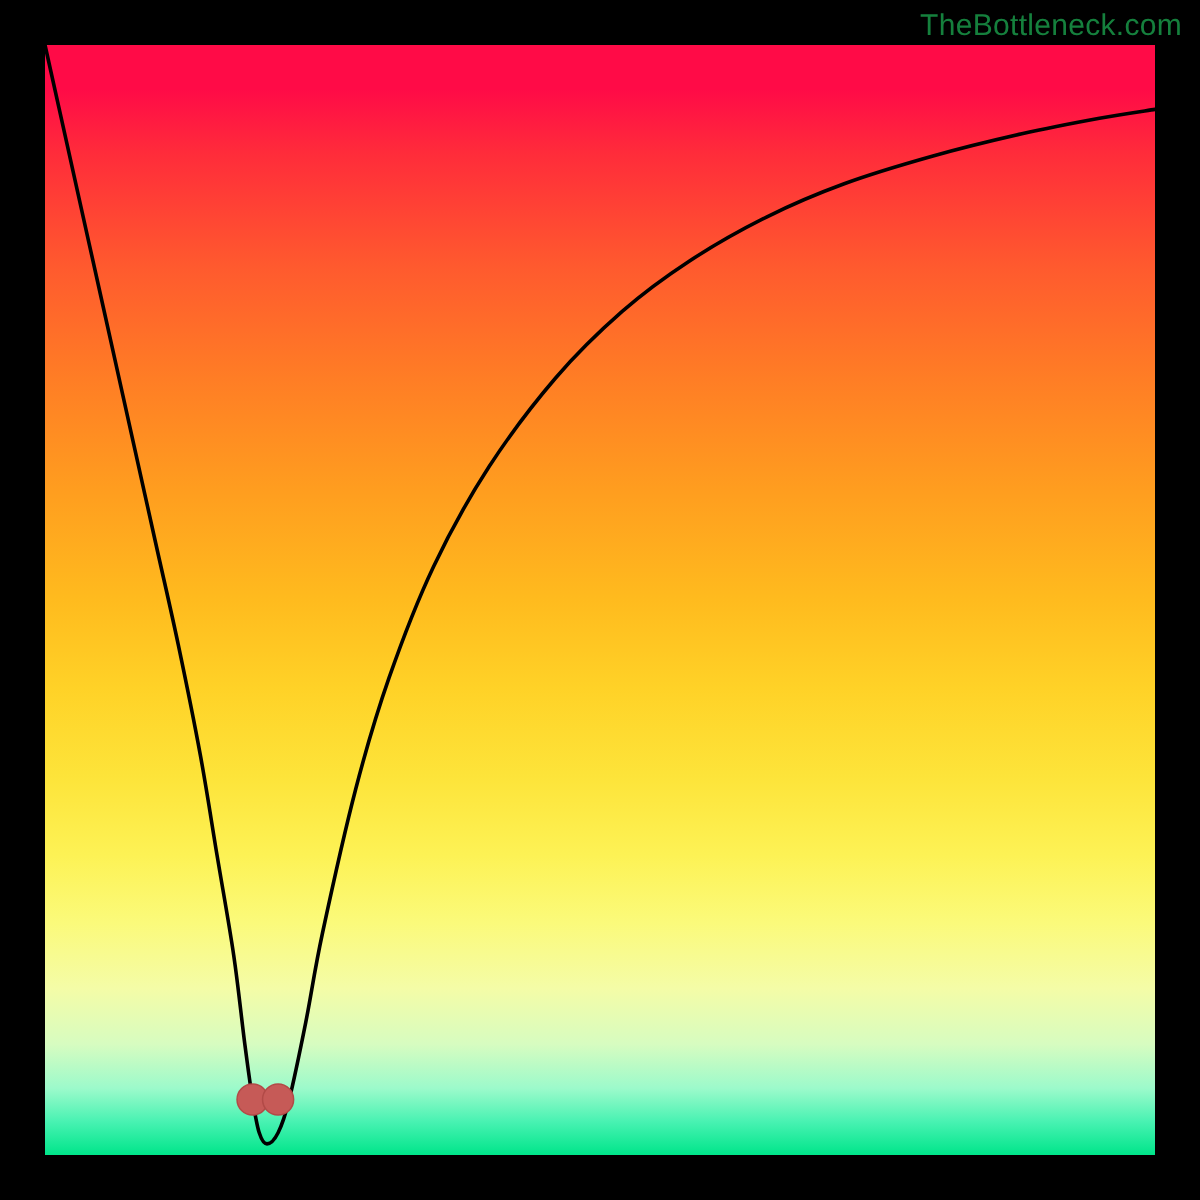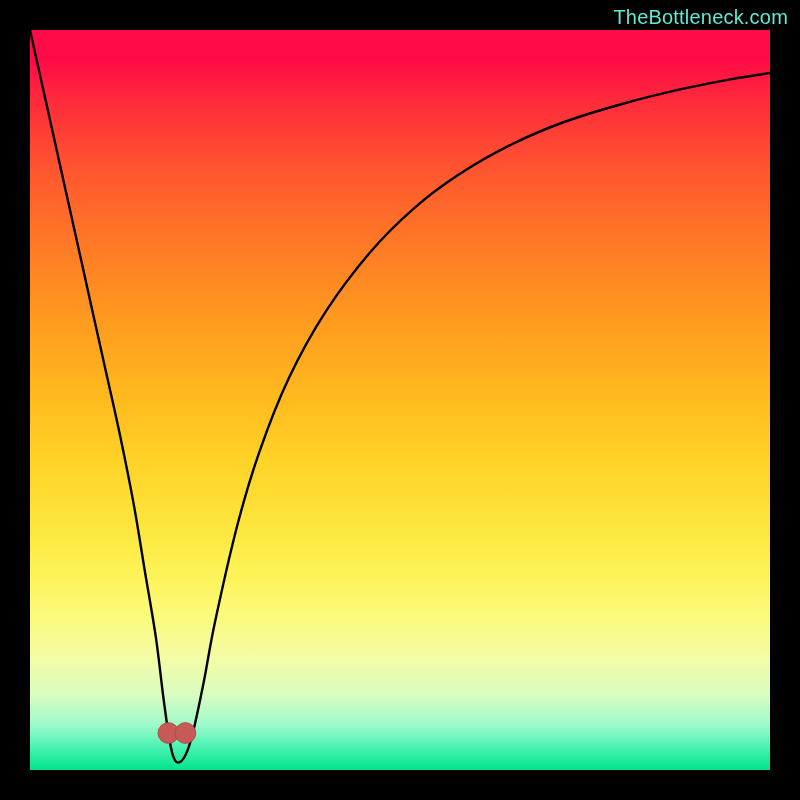--- a/index.html
+++ b/index.html
@@ -42,21 +42,21 @@
       #d7fcc0 90%,
       #9cfacb 94%,
       #48f2b2 97%,
       #00e58a 100%
     );
   }
   .watermark {
     position: absolute;
     top: 6px;
     right: 12px;
-    color: #5eead4;
+    color: #15803d;
     font-size: 20px;
     font-weight: 500;
     letter-spacing: 0.2px;
     user-select: none;
   }
   svg.curve {
     position: absolute;
     left: 0;
     top: 0;
     width: 740px;

